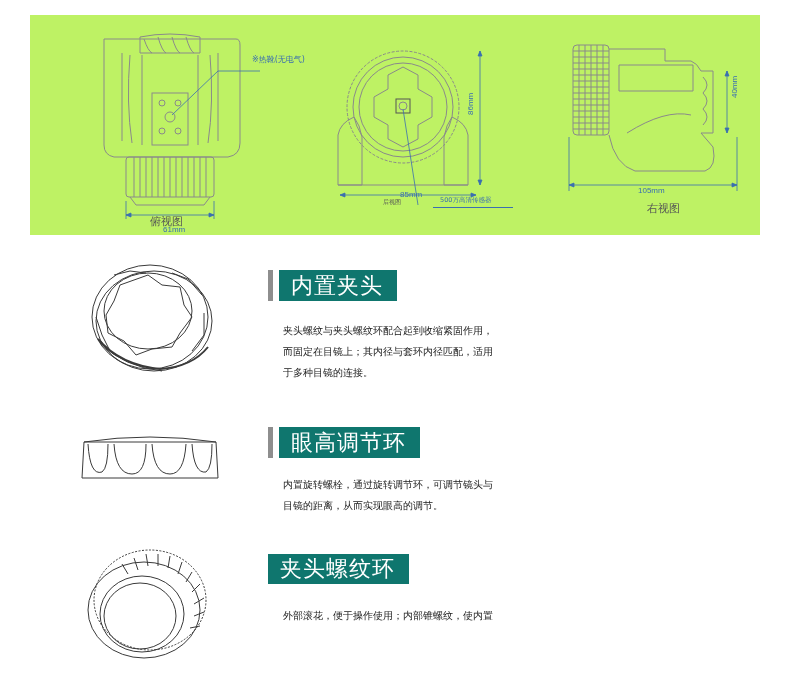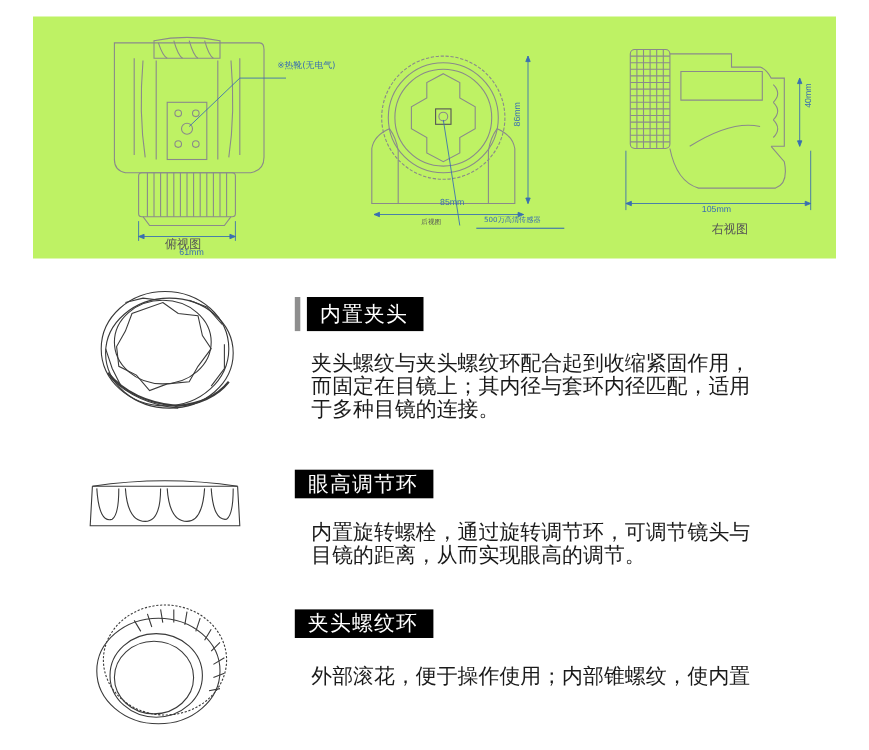--- a/index.html
+++ b/index.html
@@ -8,22 +8,22 @@
 
   .diagram-panel { position: absolute; left: 30px; top: 15px; width: 730px; height: 220px; background: #bef264; }
   .abs { position: absolute; }
   .dim-label { position: absolute; font-size: 8px; color: #3a6fb0; font-family: "Liberation Sans", sans-serif; white-space: nowrap; }
   .view-caption { position: absolute; font-size: 11px; color: #555; font-family: "DejaVu Sans", sans-serif; white-space: nowrap; }
   .callout { position: absolute; font-size: 8px; color: #3a6fb0; white-space: nowrap; font-family: "DejaVu Sans", sans-serif; }
   .tiny-note { position: absolute; font-size: 6px; color: #555; white-space: nowrap; font-family: "DejaVu Serif", serif; }
 
   .section-header { position: absolute; left: 268px; height: 31px; display: flex; align-items: stretch; }
   .section-header .accent { width: 5px; background: #8e8e8e; margin-right: 6px; }
-  .section-header .title-box { background: #000000; color: #ffffff; font-size: 19px; padding: 0 14px 0 12px; display: flex; align-items: center; letter-spacing: 1px; font-family: "DejaVu Sans", sans-serif; }
-  .section-body { position: absolute; left: 283px; font-size: 19px; line-height: 21px; color: #1a1a1a; font-family: "DejaVu Sans", sans-serif; }
+  .section-header .title-box { background: #0f766e; color: #ffffff; font-size: 22px; padding: 0 14px 0 12px; display: flex; align-items: center; letter-spacing: 1px; font-family: "DejaVu Sans", sans-serif; }
+  .section-body { position: absolute; left: 283px; font-size: 10px; line-height: 21px; color: #1a1a1a; font-family: "DejaVu Sans", sans-serif; }
   .section-body div { white-space: nowrap; }
 
   .part-img { position: absolute; }
 </style>
 </head>
 <body>
 
 <div class="diagram-panel">
 
   <div class="abs" style="left:70px;top:18px;width:170px;height:200px;">
@@ -73,21 +73,21 @@
       <g stroke="#3a6fb0" stroke-width="0.8" fill="none">
         <path d="M73 64 L88 160"></path>
         <path d="M10 150 H146"></path>
         <path d="M10 150 l5 -2 v4 z M146 150 l-5 -2 v4 z" fill="#3a6fb0"></path>
         <path d="M150 6 V140"></path>
         <path d="M150 6 l-2 5 h4 z M150 140 l-2 -5 h4 z" fill="#3a6fb0"></path>
       </g>
     </svg>
   </div>
   <span class="dim-label" style="left:436px;top:100px;transform:rotate(-90deg);transform-origin:left top;">86mm</span>
-  <span class="dim-label" style="left:370px;top:164px;">85mm</span>
+  <span class="dim-label" style="left:370px;top:175px;">85mm</span>
   <span class="tiny-note" style="left:353px;top:183px;">后视图</span>
   <span class="callout" style="left:410px;top:181px;font-size:6.5px;">500万高清传感器</span>
   <div class="abs" style="left:403px;top:192px;width:80px;height:1px;background:#3a6fb0;"></div>
 
   <div class="abs" style="left:535px;top:22px;width:180px;height:160px;">
     <svg width="180" height="160" viewBox="0 0 180 160">
       <g fill="none" stroke="#8a8a8a" stroke-width="1">
         <rect x="8" y="8" width="36" height="90" rx="4"></rect>
         <path d="M14 8 V98 M20 8 V98 M26 8 V98 M32 8 V98 M38 8 V98"></path>
         <path d="M8 14 H44 M8 20 H44 M8 26 H44 M8 32 H44 M8 38 H44 M8 44 H44 M8 50 H44 M8 56 H44 M8 62 H44 M8 68 H44 M8 74 H44 M8 80 H44 M8 86 H44 M8 92 H44"></path>
@@ -140,21 +140,21 @@
       <path d="M4 10 Q70 0 136 10"></path>
       <path d="M4 10 H136"></path>
       <path d="M4 10 L2 46 H138 L136 10"></path>
       <path d="M8 12 Q10 44 22 40 Q28 36 28 12"></path>
       <path d="M34 12 Q36 42 52 42 Q66 42 66 12"></path>
       <path d="M72 12 Q74 42 90 42 Q104 42 106 12"></path>
       <path d="M112 12 Q114 42 126 40 Q132 36 132 12"></path>
     </g>
   </svg>
 </div>
-<div class="section-header" style="top:427px;flex-direction:column;">
+<div class="section-header" style="top:427px;">
   <div class="accent"></div>
   <div class="title-box">眼高调节环</div>
 </div>
 <div class="section-body" style="top:474px;">
   <div>内置旋转螺栓，通过旋转调节环，可调节镜头与</div>
   <div>目镜的距离，从而实现眼高的调节。</div>
 </div>
 
 <div class="part-img" style="left:82px;top:544px;width:130px;height:120px;">
   <svg width="130" height="120" viewBox="0 0 130 120">

